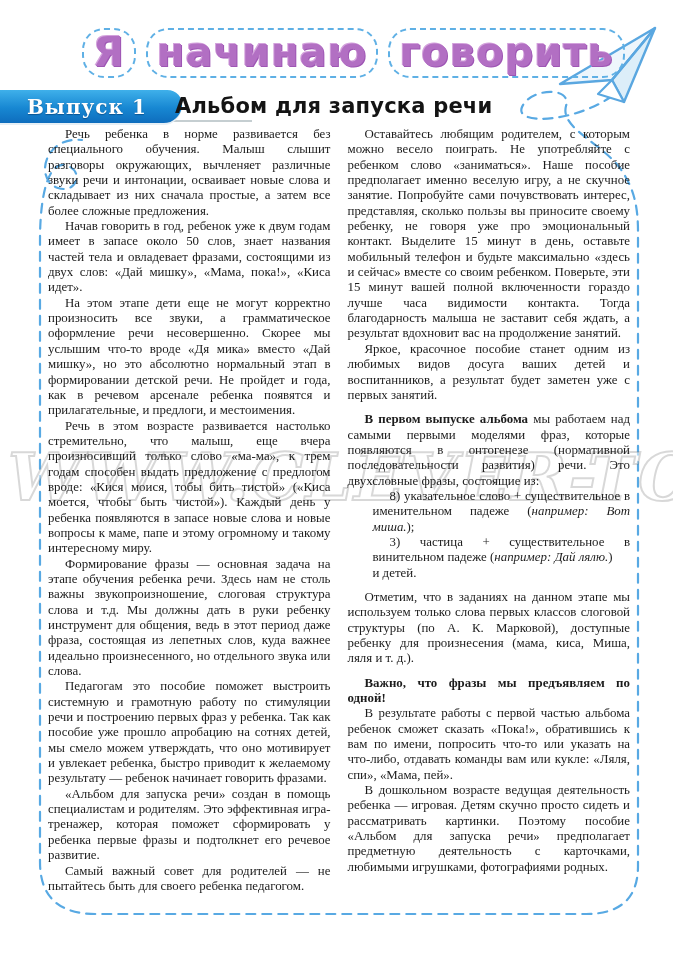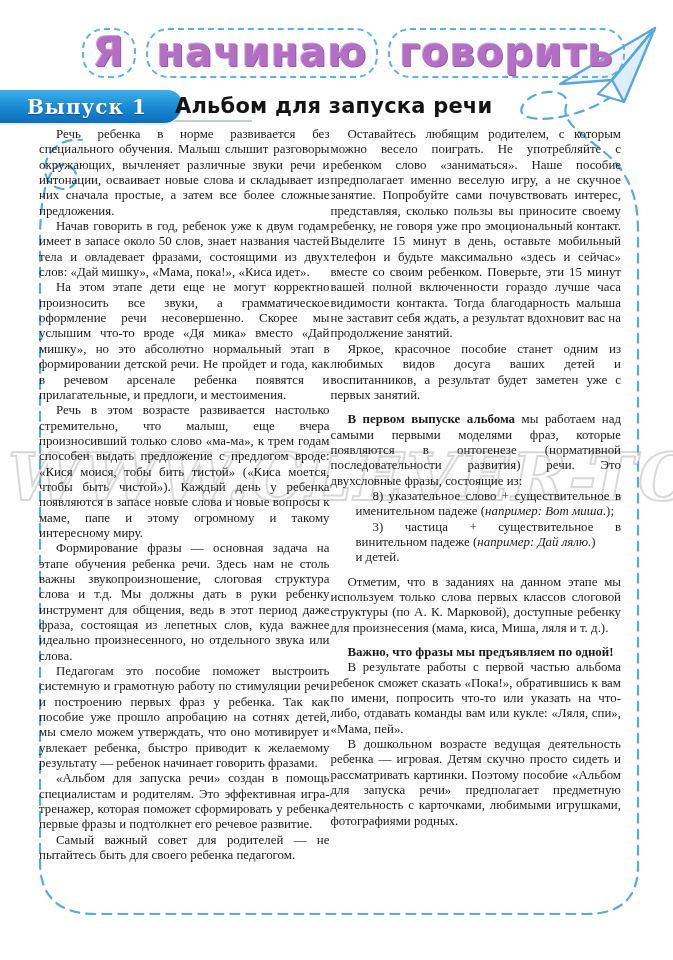--- a/index.html
+++ b/index.html
@@ -64,22 +64,22 @@
     font-family:"DejaVu Serif",serif;
     font-style:italic;font-weight:700;
     font-size:66px;letter-spacing:2px;
     color:rgba(255,255,255,0.55);
     -webkit-text-stroke:2px rgba(125,125,125,0.30);
     white-space:nowrap;
     pointer-events:none;
   }
   
   .columns{
-    position:absolute;left:39px;top:127px;width:582px;
-    display:flex;gap:1px;
+    position:absolute;left:48px;top:127px;width:582px;
+    display:flex;gap:17px;
   }
   .col{flex:1 1 0;min-width:0;}
   .col p{
     margin:0;
     font-size:12.9px;line-height:15.35px;
     color:#1c1c1c;
     text-align:justify;
     text-indent:17px;
   }
   .col p.sp{margin-top:9px;font-family:Liberation Serif, serif;}

